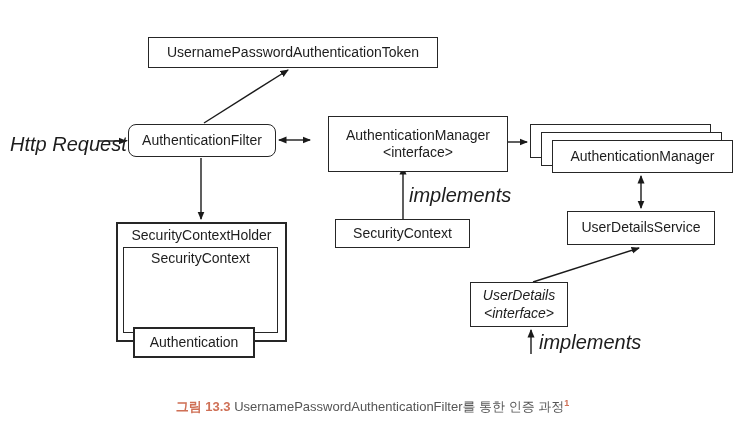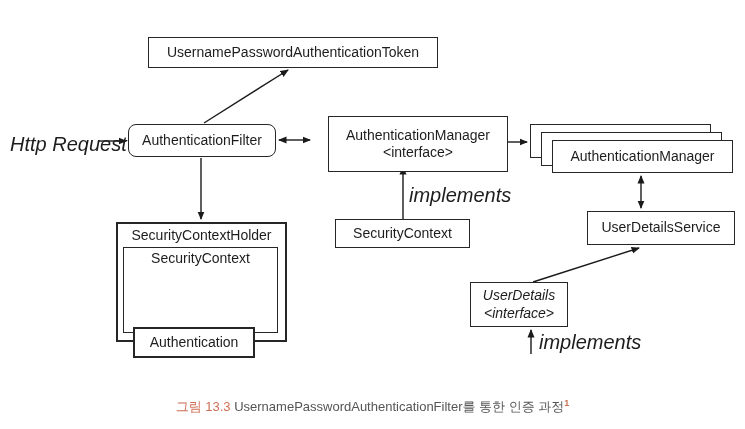--- a/index.html
+++ b/index.html
@@ -34,21 +34,21 @@
     font-style: italic;
   }
   
   .n-token            { left: 148px; top: 37px;  width: 290px; height: 31px; }
   .n-filter           { left: 128px; top: 124px; width: 148px; height: 33px; border-radius: 8px; }
   .n-manager          { left: 328px; top: 116px; width: 180px; height: 56px; }
   .n-provider-back    { left: 530px; top: 124px; width: 181px; height: 34px; }
   .n-provider-mid     { left: 541px; top: 132px; width: 181px; height: 34px; }
   .n-provider-front   { left: 552px; top: 140px; width: 181px; height: 33px; }
   .n-provider-manager { left: 335px; top: 219px; width: 135px; height: 29px; }
-  .n-uds              { left: 567px; top: 211px; width: 148px; height: 34px; margin-left: 20px; }
+  .n-uds              { left: 567px; top: 211px; width: 148px; height: 34px; }
   .n-user-details     { left: 470px; top: 282px; width: 98px; height: 45px; font-style: italic; }
   .n-user             { left: 497px; top: 354px; width: 68px;  height: 32px; }
   .n-sch {
     left: 116px; top: 222px; width: 171px; height: 120px;
     border-width: 2px; justify-content: flex-start; padding-top: 3px;
   }
   .n-sc {
     left: 123px; top: 247px; width: 155px; height: 86px;
     justify-content: flex-start; padding-top: 2px;
   }
@@ -57,21 +57,21 @@
   .lbl-impl-1      { left: 409px; top: 184px; }
   .lbl-impl-2      { left: 539px; top: 331px; }
   #edges { position: absolute; left: 0; top: 0; width: 745px; height: 429px; }
   .caption {
     position: absolute;
     left: 0; right: 0; top: 398px;
     text-align: center;
     font-size: 13px;
     color: #555555;
   }
-  .caption .prefix { color: #cf7056; font-weight: normal; text-align: right; }
+  .caption .prefix { color: #cf7056; font-weight: bold; text-align: right; }
   .caption .fnote  { color: #cf7056; font-weight: bold; font-size: 9px; vertical-align: super; }
 </style>
 </head>
 <body>
 
 <div id="stage">
 
   <svg id="edges" viewBox="0 0 745 429">
     <defs>
       <marker id="ah" markerWidth="9" markerHeight="8" refX="7.5" refY="4" orient="auto" markerUnits="userSpaceOnUse">

